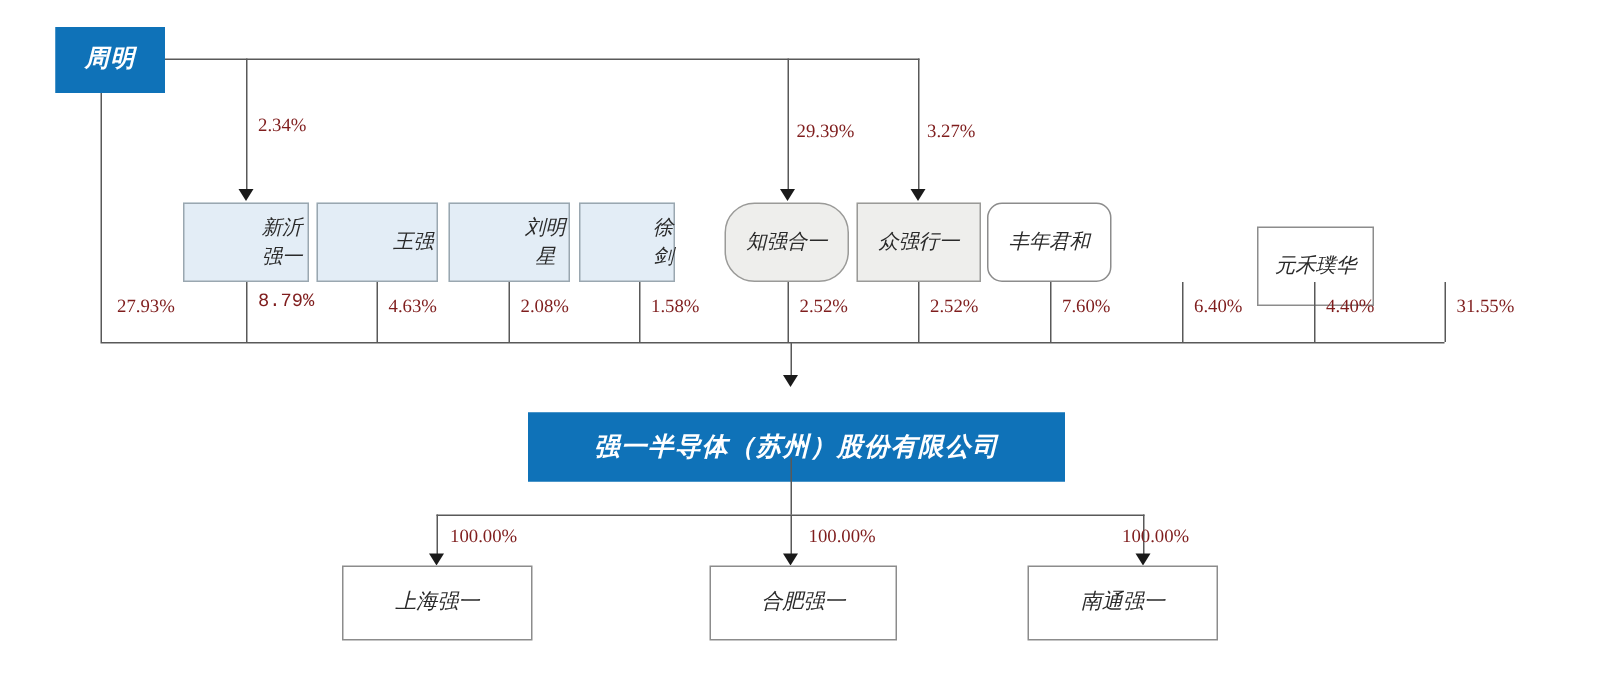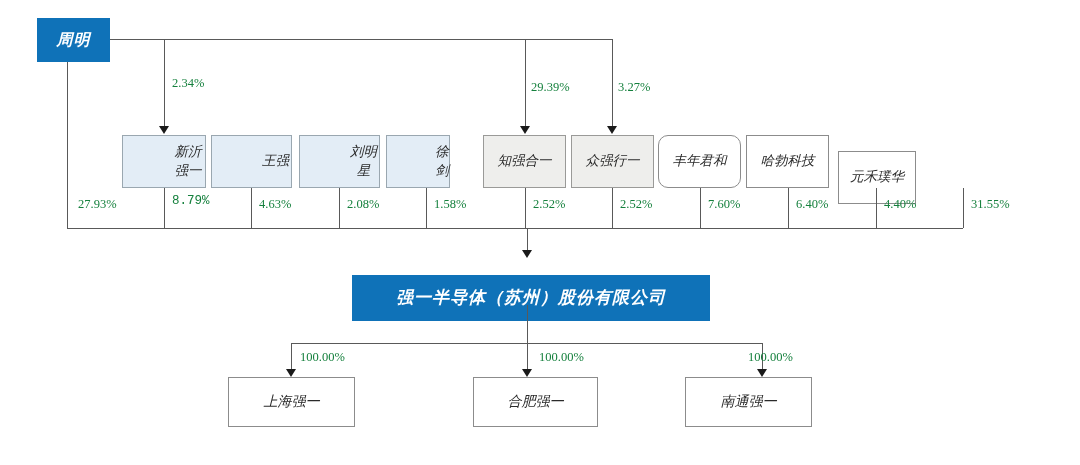--- a/index.html
+++ b/index.html
@@ -58,21 +58,21 @@
     position:absolute;
     width:0;height:0;
     border-left:5px solid transparent;
     border-right:5px solid transparent;
     border-top:8px solid #1a1a1a;
   }
   
   .pct{
     position:absolute;
     font-size:12.5px;
-    color:#15803d;
+    color:#7f1d1d;
     white-space:nowrap;
     font-family:"Liberation Serif","DejaVu Serif",serif;
   }
   .pct-top{font-size:12.5px;}
   .pct-bus{font-size:12.5px;}
   .pct-sub{font-size:12.5px;}
 </style>
 </head>
 <body>
 
@@ -116,41 +116,38 @@
   </div>
   <div class="line-v" style="left:339px;top:188px;height:40px;"></div>
   <div class="pct pct-bus" style="left:347px;top:197px;">2.08%</div>
 
   <div class="node node-lightblue" style="left:386px;top:135px;width:64px;height:53px;">
     <span class="sh-label">徐剑</span>
   </div>
   <div class="line-v" style="left:426px;top:188px;height:40px;"></div>
   <div class="pct pct-bus" style="left:434px;top:197px;">1.58%</div>
 
-  <div class="node node-gray" style="left:483px;top:135px;width:83px;height:53px;">
+  <div class="node node-gray" style="left:483px;top:135px;width:83px;height:53px;border-radius:20px;">
     <span class="sh-label">知强合一</span>
   </div>
   <div class="line-v" style="left:525px;top:188px;height:40px;"></div>
   <div class="pct pct-bus" style="left:533px;top:197px;">2.52%</div>
 
   <div class="node node-gray" style="left:571px;top:135px;width:83px;height:53px;">
     <span class="sh-label">众强行一</span>
   </div>
   <div class="line-v" style="left:612px;top:188px;height:40px;"></div>
   <div class="pct pct-bus" style="left:620px;top:197px;">2.52%</div>
 
   <div class="node node-white" style="left:658px;top:135px;width:83px;height:53px;border-radius:10px;">
     <span class="sh-label">丰年君和</span>
   </div>
   <div class="line-v" style="left:700px;top:188px;height:40px;"></div>
   <div class="pct pct-bus" style="left:708px;top:197px;">7.60%</div>
 
-  <div class="node node-white" style="left:746px;top:135px;width:83px;height:53px;">
-    <span class="sh-label">哈勃科技</span>
-  </div>
   <div class="line-v" style="left:788px;top:188px;height:40px;"></div>
   <div class="pct pct-bus" style="left:796px;top:197px;">6.40%</div>
 
   <div class="node node-white" style="left:838px;top:135px;width:78px;height:53px;margin-top:16px;">
     <span class="sh-label">元禾璞华</span>
   </div>
   <div class="line-v" style="left:876px;top:188px;height:40px;"></div>
   <div class="pct pct-bus" style="left:884px;top:197px;">4.40%</div>
 
   <div class="line-v" style="left:963px;top:188px;height:40px;"></div>

